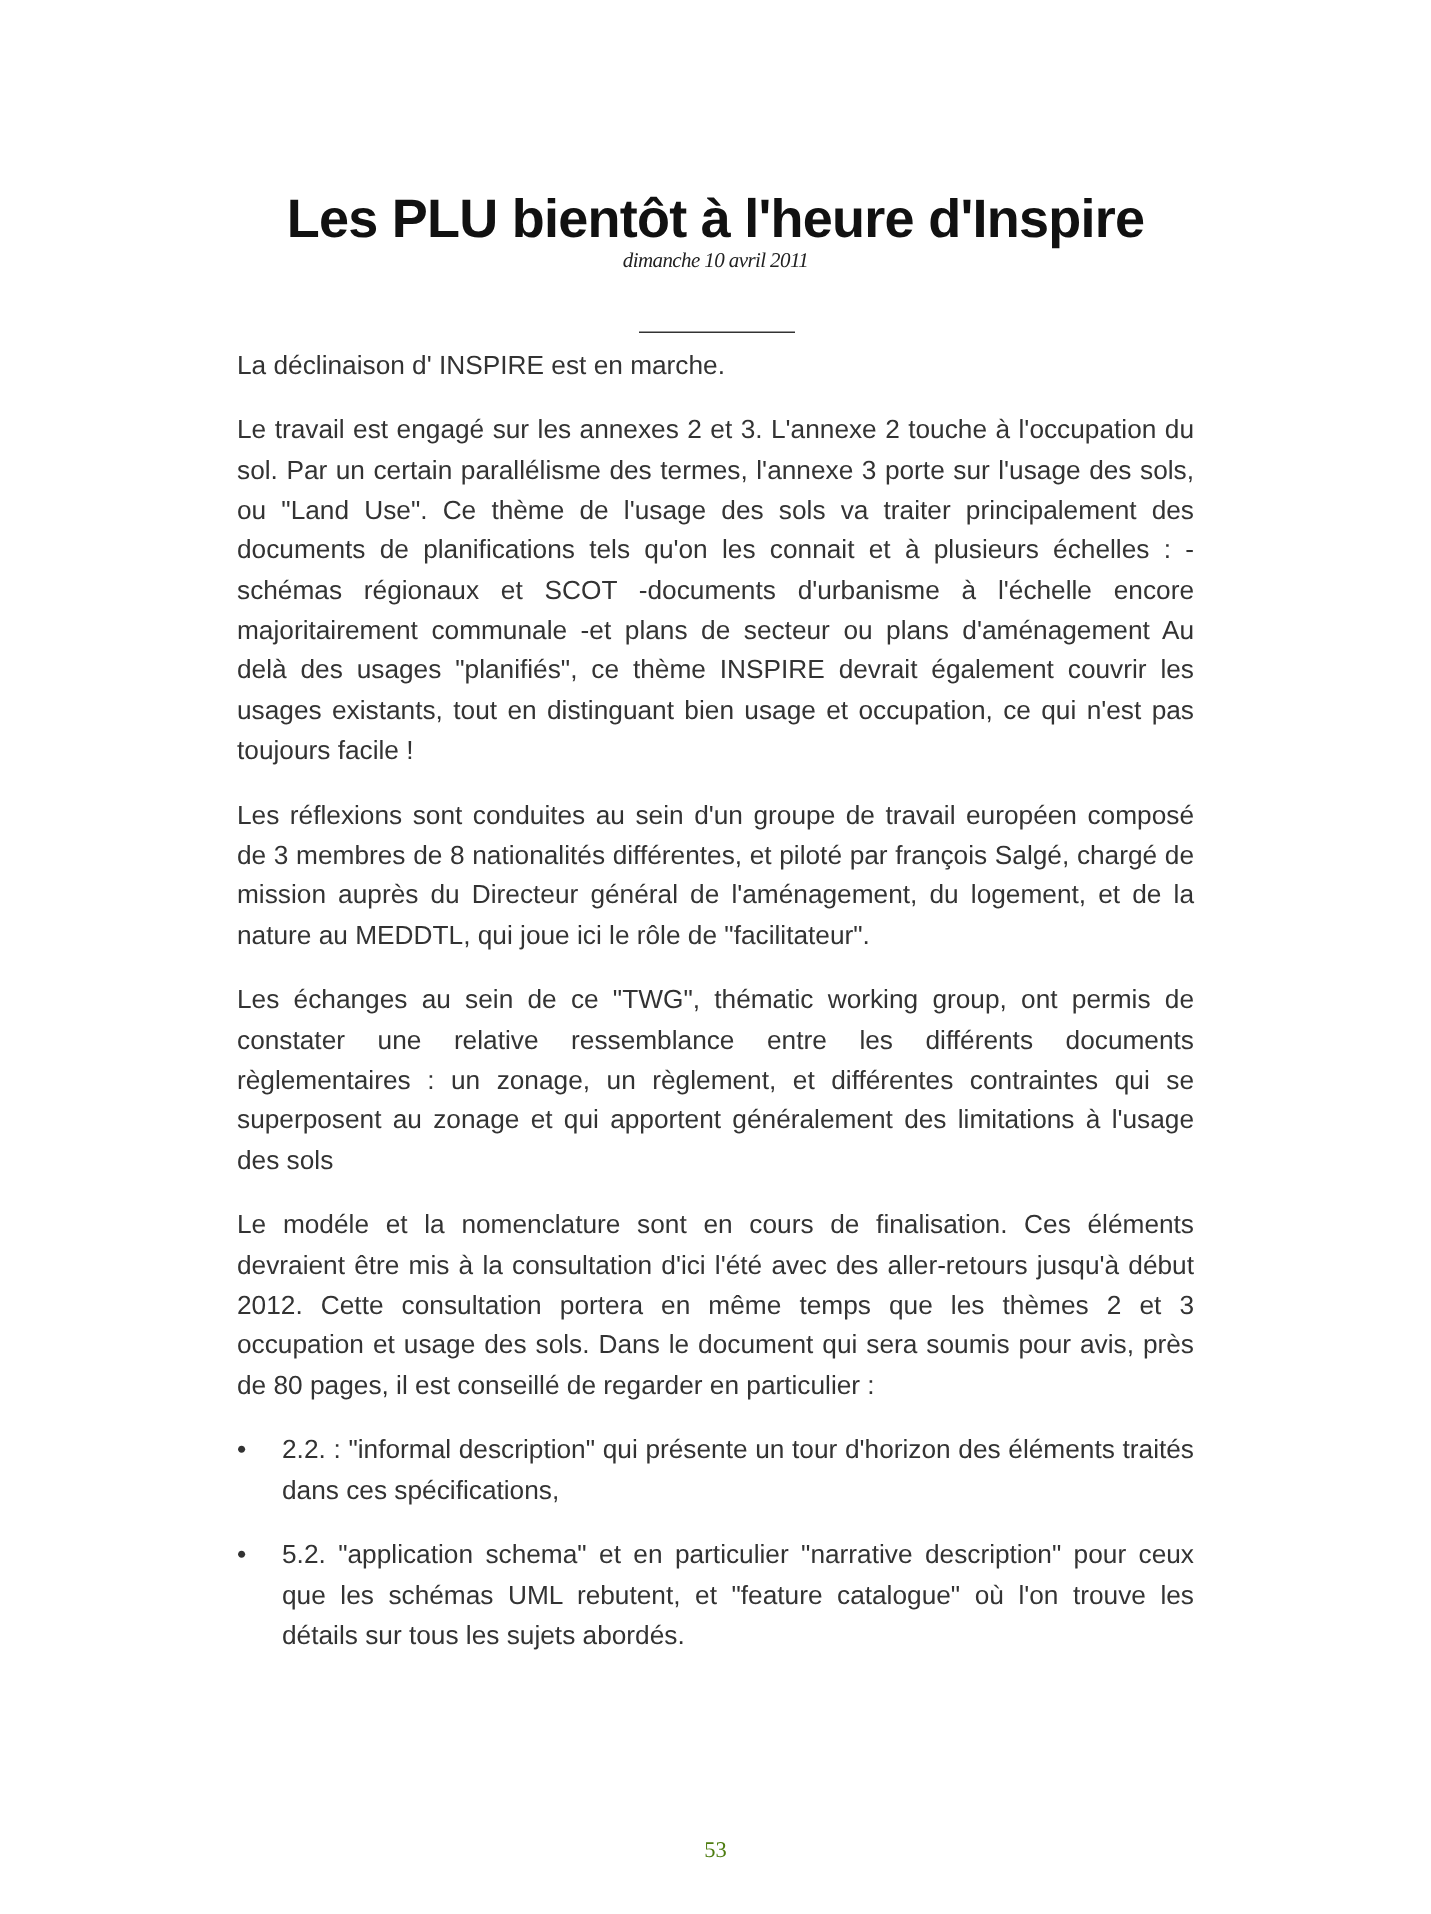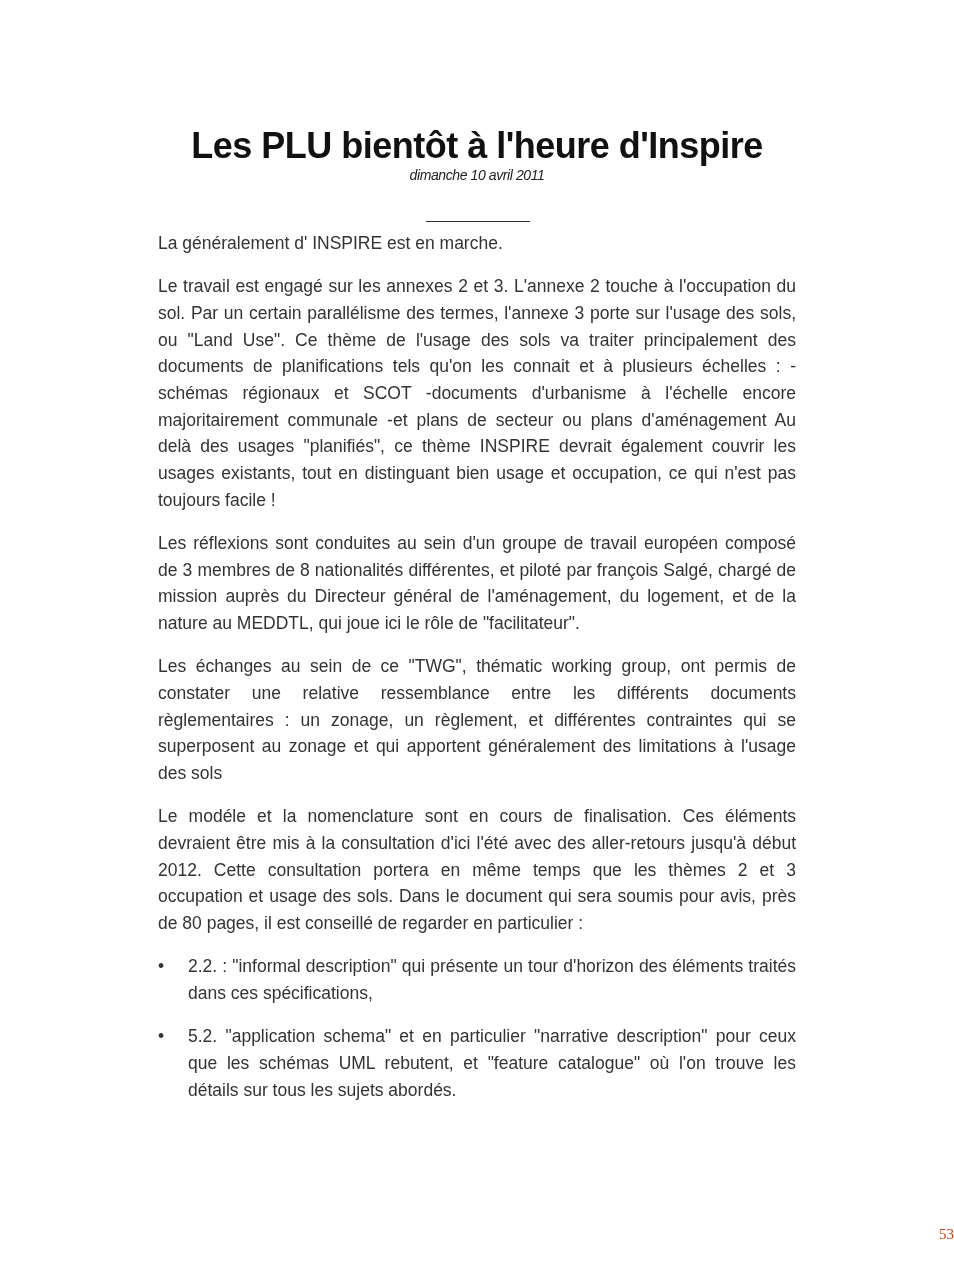--- a/index.html
+++ b/index.html
@@ -6,52 +6,52 @@
     body { width: 954px; height: 1276px; position: relative; overflow: hidden; }
     .page { position: absolute; left: 0; top: 4px; width: 954px; height: 1272px; }
     .title {
       position: absolute; left: 0; width: 954px; top: 118px;
       text-align: center; font-family: "Liberation Sans", sans-serif;
       font-weight: bold; font-size: 36px; color: #111111; letter-spacing: -0.5px;
       margin: 0; line-height: 48px;
     }
     .date {
       position: absolute; left: 0; width: 954px; top: 162px;
-      text-align: center; font-family: Liberation Sans, sans-serif;
+      text-align: center; font-family: Liberation Serif, serif;
       font-style: italic; font-size: 14px; color: #222222; letter-spacing: -0.4px;
       line-height: 18px;
     }
     .rule {
       position: absolute; left: 426px; top: 217px; width: 104px; height: 1px;
       background: #333333;
     }
     .body {
       position: absolute; left: 158px; width: 638px; top: 226px;
       font-family: "Liberation Sans", sans-serif; font-size: 17.5px;
       line-height: 26.7px; color: #333333; text-align: justify;
     }
     .body p { margin: 0 0 16.5px 0; }
     .body ul { margin: 0; padding: 0; list-style: none; }
     .body li { position: relative; padding-left: 30px; margin-bottom: 16.5px; }
     .bullet { position: absolute; left: 0; top: 0; color: #333333; }
     .page-number {
-      position: absolute; left: 0; width: 954px; top: 1222px; text-align: right;
-      font-family: "Liberation Serif", serif; font-size: 15px; color: #c2410c;
+      position: absolute; left: 0; width: 954px; top: 1222px; text-align: center;
+      font-family: "Liberation Serif", serif; font-size: 15px; color: #4d7c0f;
     }
   </style>
 </head>
 <body>
 
 <div class="page">
   <h1 class="title">Les PLU bientôt à l'heure d'Inspire</h1>
   <div class="date">dimanche 10 avril 2011</div>
   <div class="rule"></div>
 
   <div class="body">
-    <p>La généralement d' INSPIRE est en marche.</p>
+    <p>La déclinaison d' INSPIRE est en marche.</p>
     <p>Le travail est engagé sur les annexes 2 et 3. L'annexe 2 touche à l'occupation du sol. Par un certain parallélisme des termes, l'annexe 3 porte sur l'usage des sols, ou "Land Use". Ce thème de l'usage des sols va traiter principalement des documents de planifications tels qu'on les connait et à plusieurs échelles : -schémas régionaux et SCOT -documents d'urbanisme à l'échelle encore majoritairement communale -et plans de secteur ou plans d'aménagement Au delà des usages "planifiés", ce thème INSPIRE devrait également couvrir les usages existants, tout en distinguant bien usage et occupation, ce qui n'est pas toujours facile !</p>
     <p>Les réflexions sont conduites au sein d'un groupe de travail européen composé de 3 membres de 8 nationalités différentes, et piloté par françois Salgé, chargé de mission auprès du Directeur général de l'aménagement, du logement, et de la nature au MEDDTL, qui joue ici le rôle de "facilitateur".</p>
     <p>Les échanges au sein de ce "TWG", thématic working group, ont permis de constater une relative ressemblance entre les différents documents règlementaires : un zonage, un règlement, et différentes contraintes qui se superposent au zonage et qui apportent généralement des limitations à l'usage des sols</p>
     <p>Le modéle et la nomenclature sont en cours de finalisation. Ces éléments devraient être mis à la consultation d'ici l'été avec des aller-retours jusqu'à début 2012. Cette consultation portera en même temps que les thèmes 2 et 3 occupation et usage des sols. Dans le document qui sera soumis pour avis, près de 80 pages, il est conseillé de regarder en particulier :</p>
     <ul>
       <li>
         <span class="bullet">•</span>
         <span>2.2. : "informal description" qui présente un tour d'horizon des éléments traités dans ces spécifications,</span>
       </li>
       <li>

